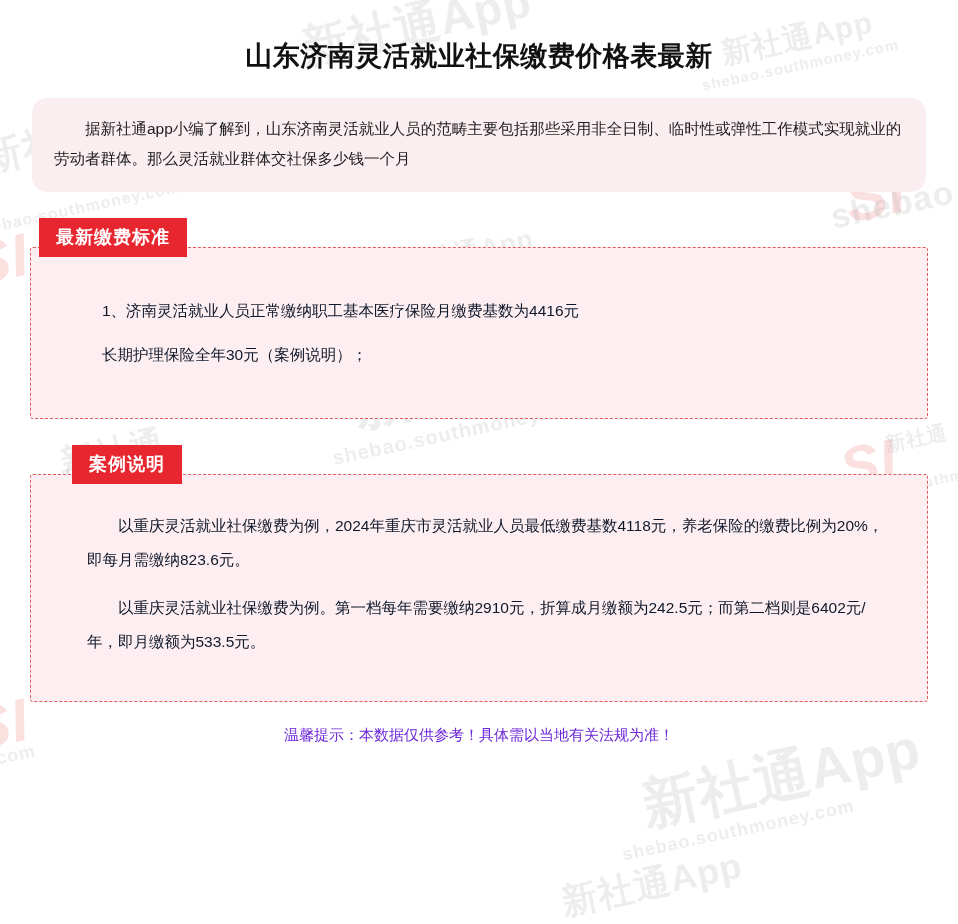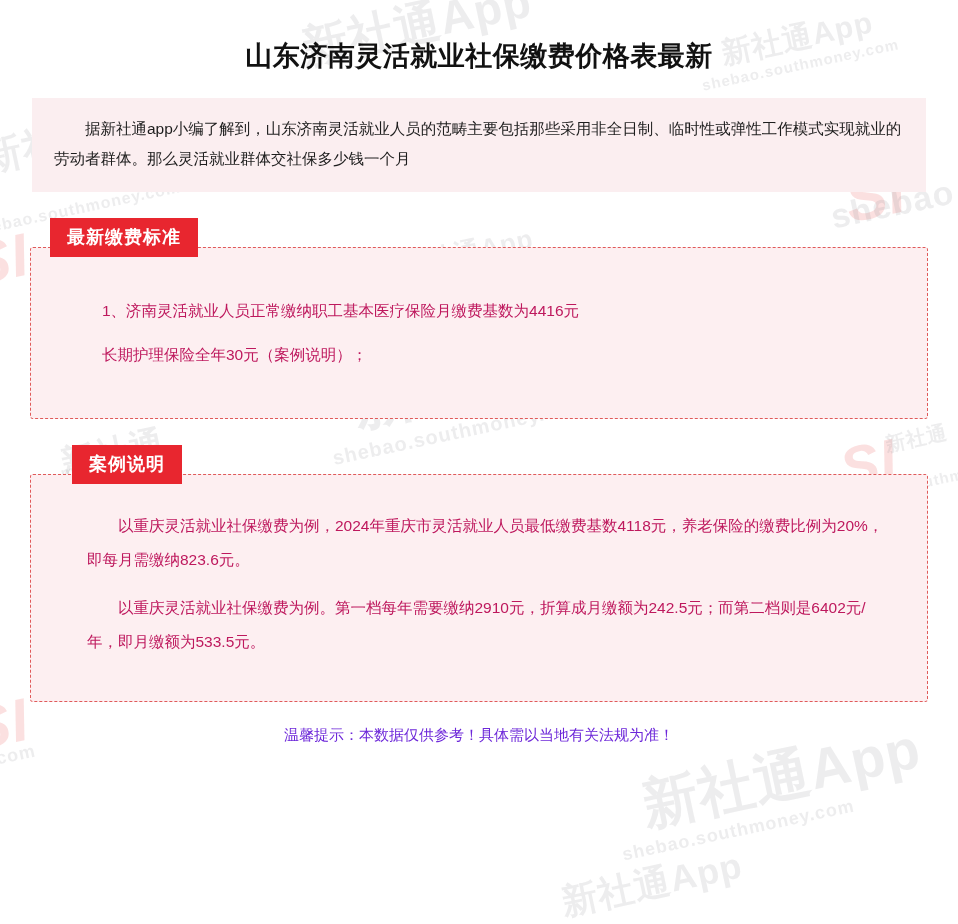--- a/index.html
+++ b/index.html
@@ -50,21 +50,21 @@
     font-size: 27px;
     font-weight: bold;
     color: #111;
     padding-top: 22px;
     letter-spacing: 0.5px;
   }
 
   .intro-box {
     margin: 24px 2px 0 2px;
     background: #fbeef0;
-    border-radius: 0;
+    border-radius: 15px;
     padding: 16px 22px 18px 22px;
     font-size: 15.5px;
     line-height: 30px;
     color: #1d1d1d;
   }
   .intro-box p { margin: 0; text-indent: 2em; }
 
   .section {
     position: relative;
     margin-top: 26px;
@@ -72,33 +72,33 @@
   .tag {
     display: inline-block;
     background: #e8262f;
     color: #fff;
     font-size: 18px;
     font-weight: bold;
     padding: 7px 17px 8px 17px;
     letter-spacing: 1px;
     position: relative;
     z-index: 3;
-    margin-left: 20px;
+    margin-left: 9px;
   }
   .tag.shifted { margin-left: 42px; font-family: Liberation Serif, serif; }
 
   .dashed-box {
     border: 1.5px dashed #e05a5a;
     background: #fdeff1;
     border-radius: 3px;
     margin-top: -10px;
     padding: 34px 40px 28px 40px;
     font-size: 15.5px;
     line-height: 34px;
-    color: #be185d;
+    color: #0f172a;
   }
   .dashed-box.first { padding: 46px 40px 46px 40px; }
   .dashed-box p { margin: 0 0 10px 0; text-indent: 2em; }
   .dashed-box p:last-child { margin-bottom: 0; }
   .dashed-box.case p { margin: 0 0 14px 16px; }
 
   .footer-note {
     text-align: center;
     color: #6d28d9;
     font-size: 15px;

